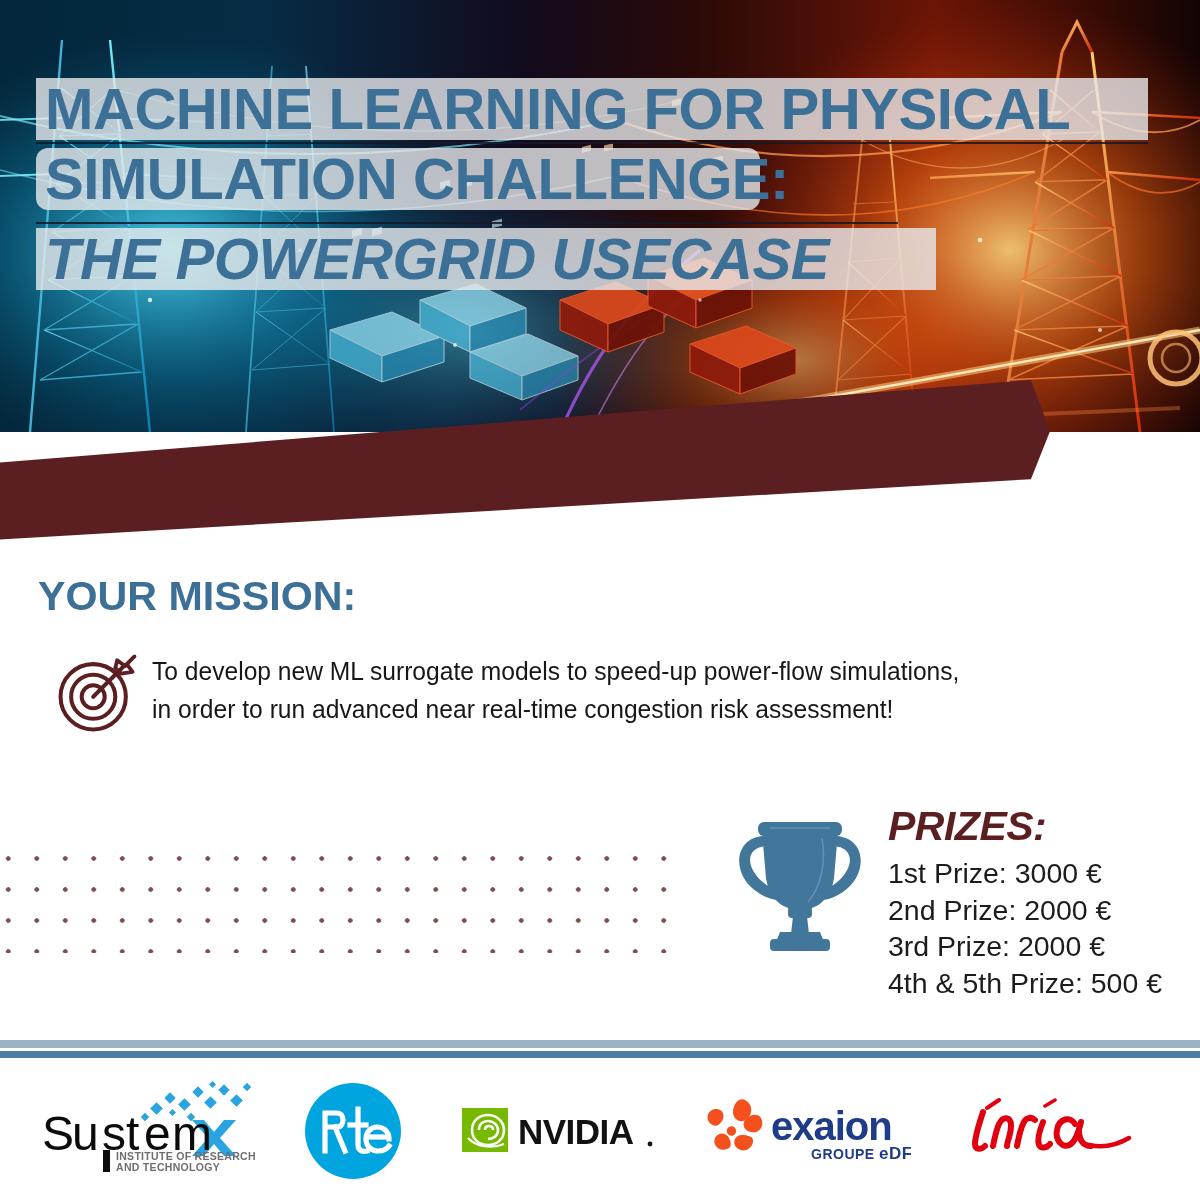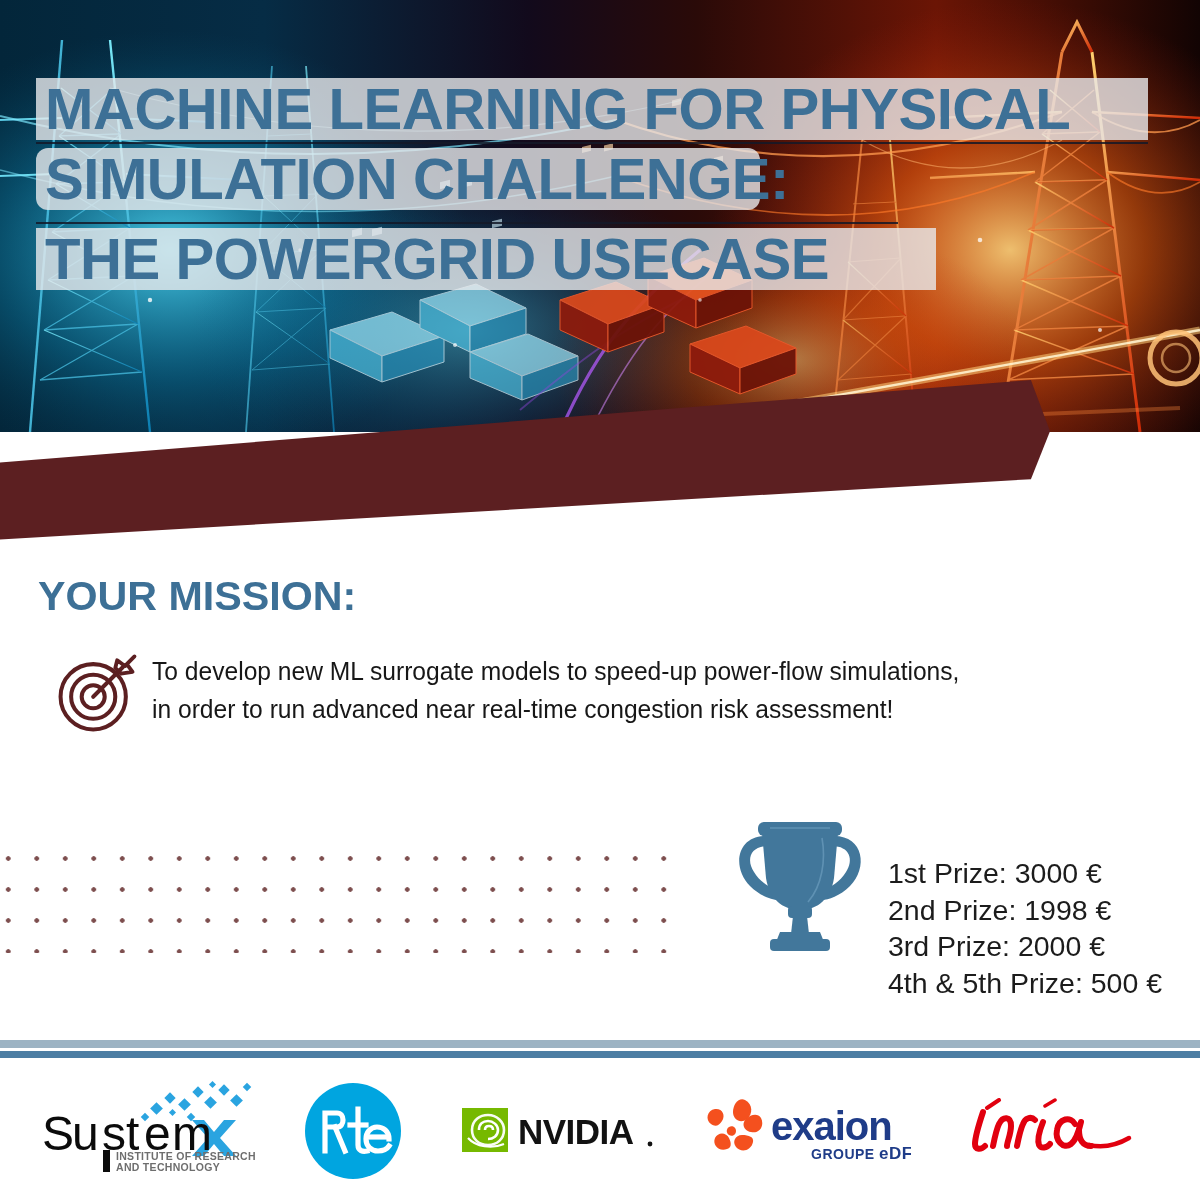--- a/index.html
+++ b/index.html
@@ -57,21 +57,21 @@
     font-size: 57px;
     letter-spacing: -0.5px;
     line-height: 1;
     font-family: "Liberation Sans", sans-serif;
     white-space: nowrap;
     transform: scaleX(1.02);
     transform-origin: left center;
   }
   #band1 { left: 36px; top: 78px;  width: 1112px; height: 62px; }
   #band2 { left: 36px; top: 148px; width: 724px;  height: 62px; border-radius: 12px; }
-  #band3 { left: 36px; top: 228px; width: 900px;  height: 62px; }
+  #band3 { left: 36px; top: 228px; width: 900px;  height: 62px; font-style: italic; }
 
   .band-rule {
     position: absolute;
     height: 2px;
     background: rgba(20,25,40,0.85);
   }
   #rule1 { left: 36px; top: 142px; width: 1112px; }
   #rule2 { left: 36px; top: 222px; width: 862px; }
 
   
@@ -472,24 +472,25 @@
       <path d="M50 126 L90 126 L94 136 L46 136 Z"></path>
 
       <rect x="40" y="133" width="60" height="12" rx="4"></rect>
     </g>
     <g fill="none" stroke="#6fa0c0" stroke-width="1.6" opacity="0.65">
       <path d="M92 32 C96 54 92 80 78 96"></path>
       <path d="M40 22 L100 22"></path>
     </g>
   </svg>
 
+  <div class="prizes-heading">PRIZES:</div>
 
   <div class="prizes-list">
     <div>1st Prize: 3000 €</div>
-    <div>2nd Prize: 1998 €</div>
+    <div>2nd Prize: 2000 €</div>
     <div>3rd Prize: 2000 €</div>
     <div>4th &amp; 5th Prize: 500 €</div>
   </div>
 
   <div class="footer-rule-light"></div>
   <div class="footer-rule-dark"></div>
 
   <div class="logo-strip"></div>
 
   <svg class="logo" id="logo-systemx" viewBox="0 0 220 96">

